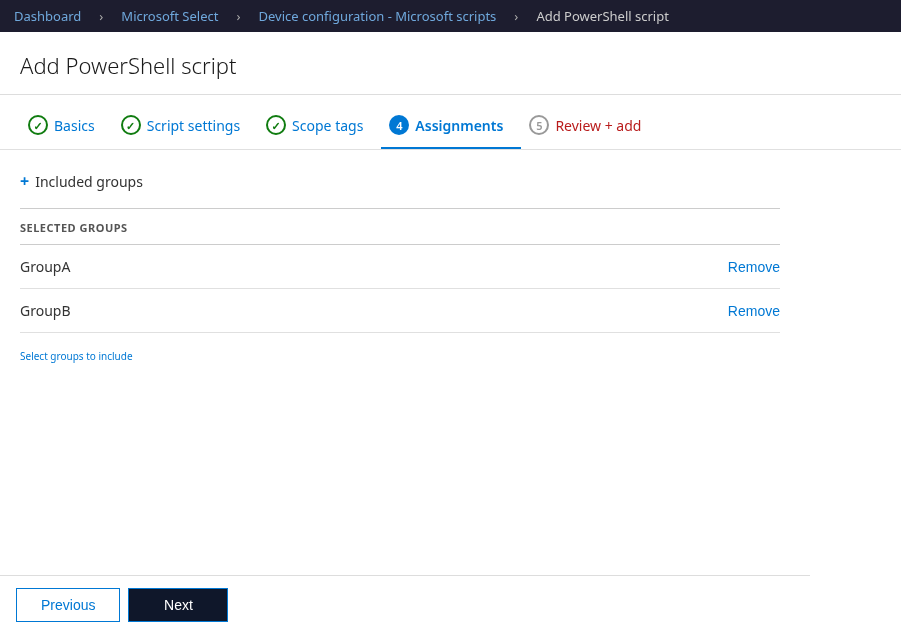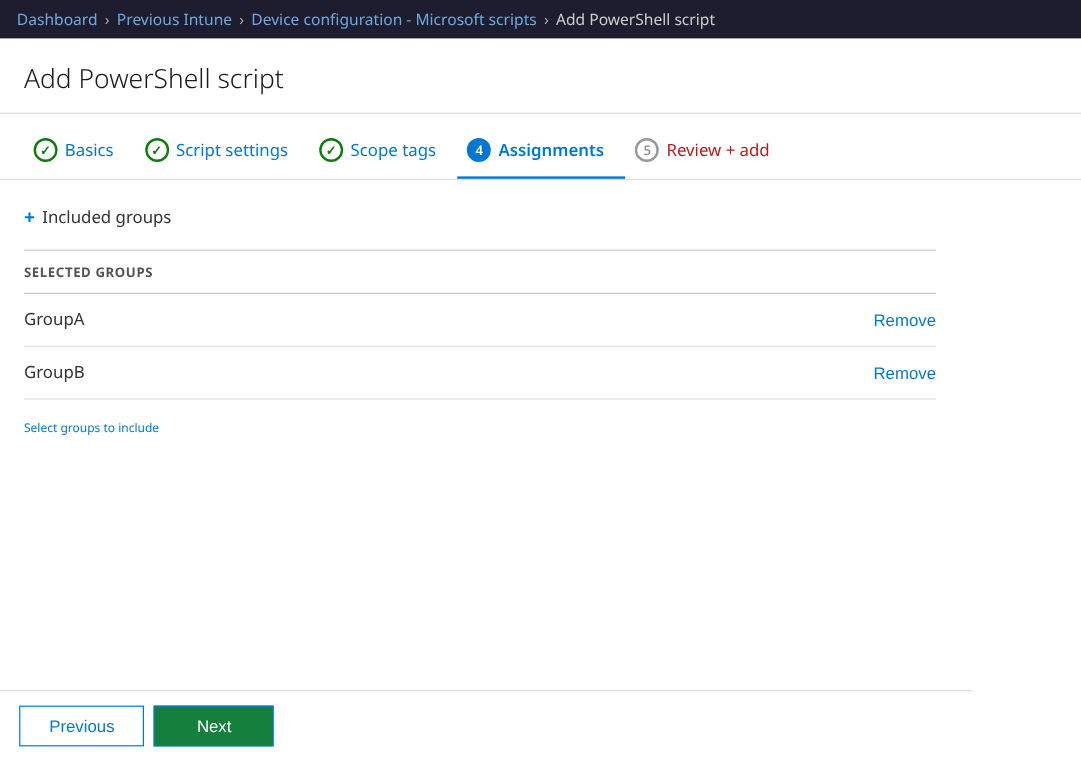--- a/index.html
+++ b/index.html
@@ -28,21 +28,21 @@
       background: #1e1e2d;
       background: #252535;
       background: #1a1a2a;
       background: #222233;
     }
     .breadcrumb {
       background: #1d1d2f;
       padding: 7px 14px;
       display: flex;
       align-items: center;
-      gap: 4px;
+      gap: 16px;
     }
     .breadcrumb a, .breadcrumb span.crumb-link {
       color: #6fa8dc;
       text-decoration: none;
       font-size: 13px;
     }
     .breadcrumb .sep {
       color: #aaa;
       font-size: 13px;
       margin: 0 2px;
@@ -227,34 +227,34 @@
       border: 1px solid #0078d4;
       background: #fff;
       color: #0078d4;
       font-size: 14px;
       cursor: pointer;
       min-width: 100px;
     }
     .btn-next {
       padding: 8px 24px;
       border: 1px solid #0078d4;
-      background: #15803d;
+      background: #0f172a;
       color: #fff;
       font-size: 14px;
       cursor: pointer;
       min-width: 100px;
     }
   </style>
 </head>
 <body>
 
 <div class="breadcrumb">
   <span class="crumb-link">Dashboard</span>
   <span class="sep">›</span>
-  <span class="crumb-link">Previous Intune</span>
+  <span class="crumb-link">Microsoft Select</span>
   <span class="sep">›</span>
   <span class="crumb-link">Device configuration - Microsoft scripts</span>
   <span class="sep">›</span>
   <span class="crumb-current">Add PowerShell script</span>
 </div>
 
 <div class="page-title-area">
   <h1 class="page-title">Add PowerShell script</h1>
 </div>
 

